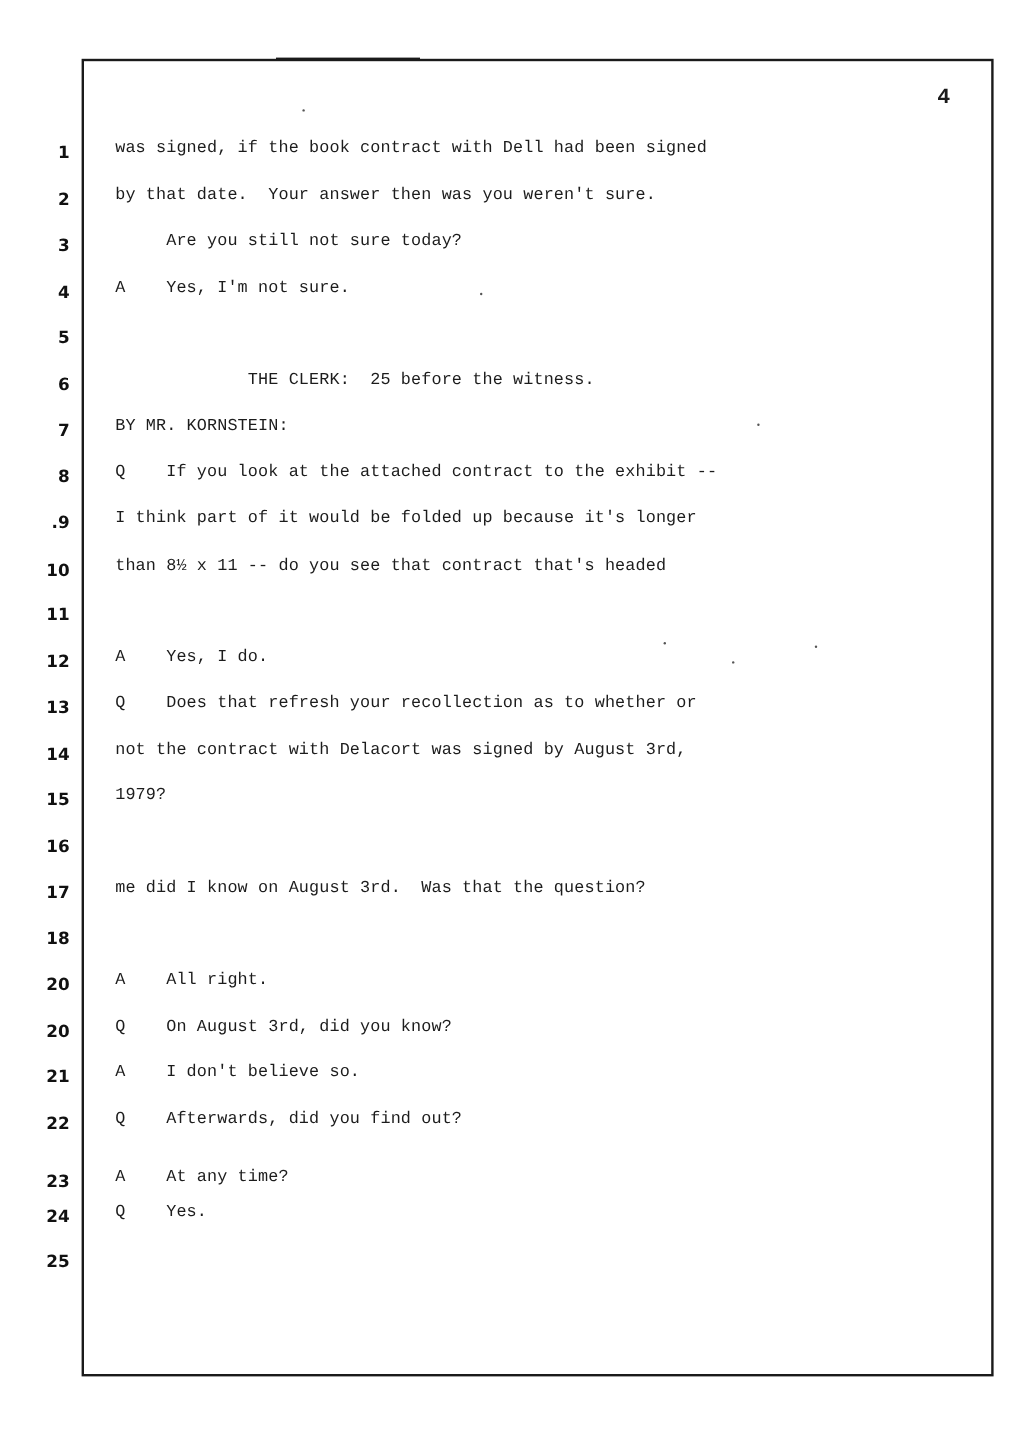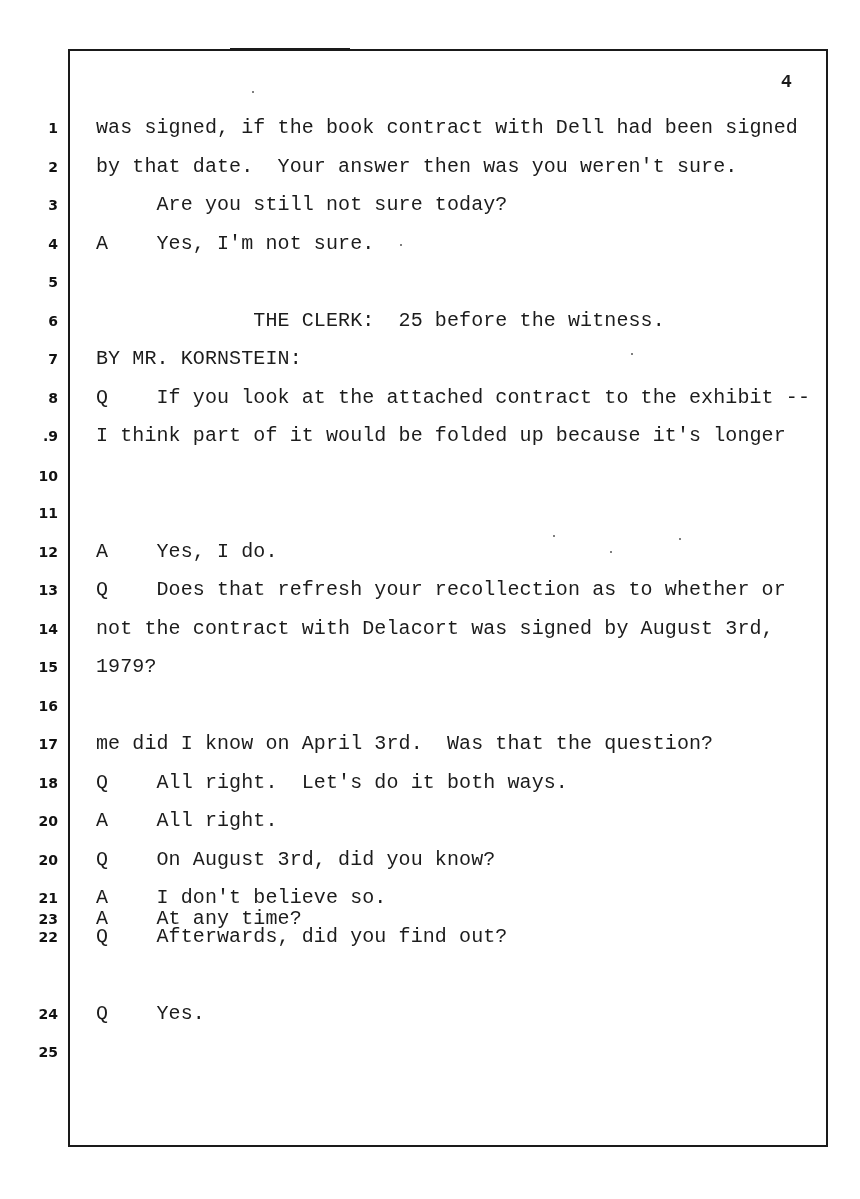--- a/index.html
+++ b/index.html
@@ -57,21 +57,21 @@
       font-family: "DejaVu Sans", sans-serif;
       font-weight: bold;
       font-size: 14px;
       top: 8px;
       color: #111;
     }
     .line-text {
       position: absolute;
       left: 96px;
       top: 4px;
-      font-size: 20px;
+      font-size: 14px;
       white-space: pre;
       letter-spacing: 0.1px;
       color: #1c1c1c;
     }
     .speck {
       position: absolute;
       width: 2px;
       height: 2px;
       background: #555;
       border-radius: 1px;
@@ -115,20 +115,21 @@
   <div class="line" style="top:381.5px">
     <span class="line-no">8</span>
     <span class="line-text">Q    If you look at the attached contract to the exhibit --</span>
   </div>
   <div class="line" style="top:420px">
     <span class="line-no">.9</span>
     <span class="line-text">I think part of it would be folded up because it's longer</span>
   </div>
   <div class="line" style="top:460px">
     <span class="line-no">10</span>
+    <span class="line-text">than 8½ x 11 -- do you see that contract that's headed</span>
   </div>
   <div class="line" style="top:497px">
     <span class="line-no">11</span>
   </div>
   <div class="line" style="top:535.5px">
     <span class="line-no">12</span>
     <span class="line-text">A    Yes, I do.</span>
   </div>
   <div class="line" style="top:574px">
     <span class="line-no">13</span>
@@ -140,43 +141,42 @@
   </div>
   <div class="line" style="top:651px">
     <span class="line-no">15</span>
     <span class="line-text">1979?</span>
   </div>
   <div class="line" style="top:689.5px">
     <span class="line-no">16</span>
   </div>
   <div class="line" style="top:728px">
     <span class="line-no">17</span>
-    <span class="line-text">me did I know on April 3rd.  Was that the question?</span>
+    <span class="line-text">me did I know on August 3rd.  Was that the question?</span>
   </div>
   <div class="line" style="top:766.5px">
     <span class="line-no">18</span>
-    <span class="line-text">Q    All right.  Let's do it both ways.</span>
   </div>
   <div class="line" style="top:805px">
     <span class="line-no">20</span>
     <span class="line-text">A    All right.</span>
   </div>
   <div class="line" style="top:843.5px">
     <span class="line-no">20</span>
     <span class="line-text">Q    On August 3rd, did you know?</span>
   </div>
   <div class="line" style="top:882px">
     <span class="line-no">21</span>
     <span class="line-text">A    I don't believe so.</span>
   </div>
   <div class="line" style="top:920.5px">
     <span class="line-no">22</span>
     <span class="line-text">Q    Afterwards, did you find out?</span>
   </div>
-  <div class="line" style="top:903px">
+  <div class="line" style="top:969px">
     <span class="line-no">23</span>
     <span class="line-text">A    At any time?</span>
   </div>
   <div class="line" style="top:997.5px">
     <span class="line-no">24</span>
     <span class="line-text">Q    Yes.</span>
   </div>
   <div class="line" style="top:1036px">
     <span class="line-no">25</span>
   </div>

